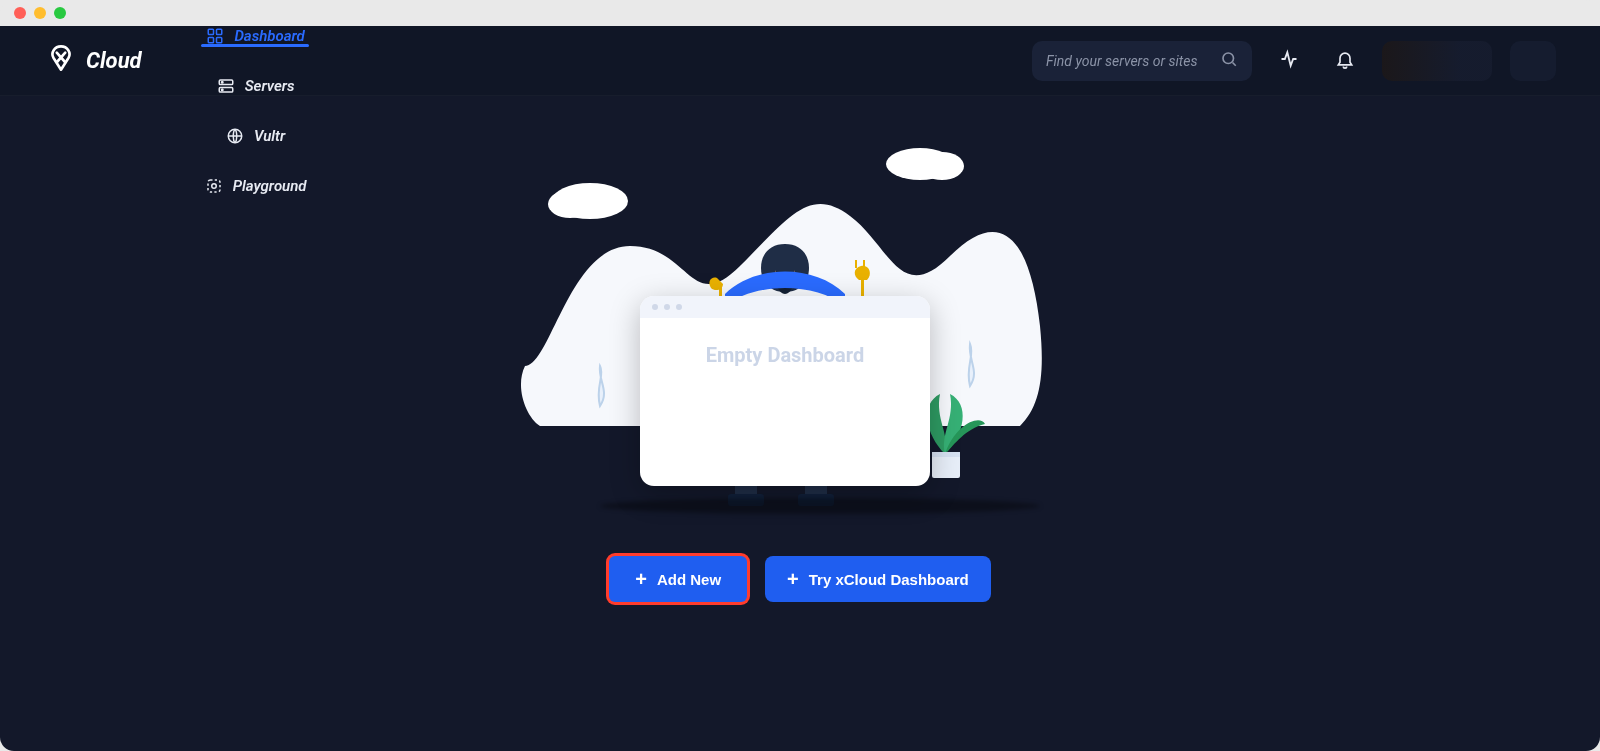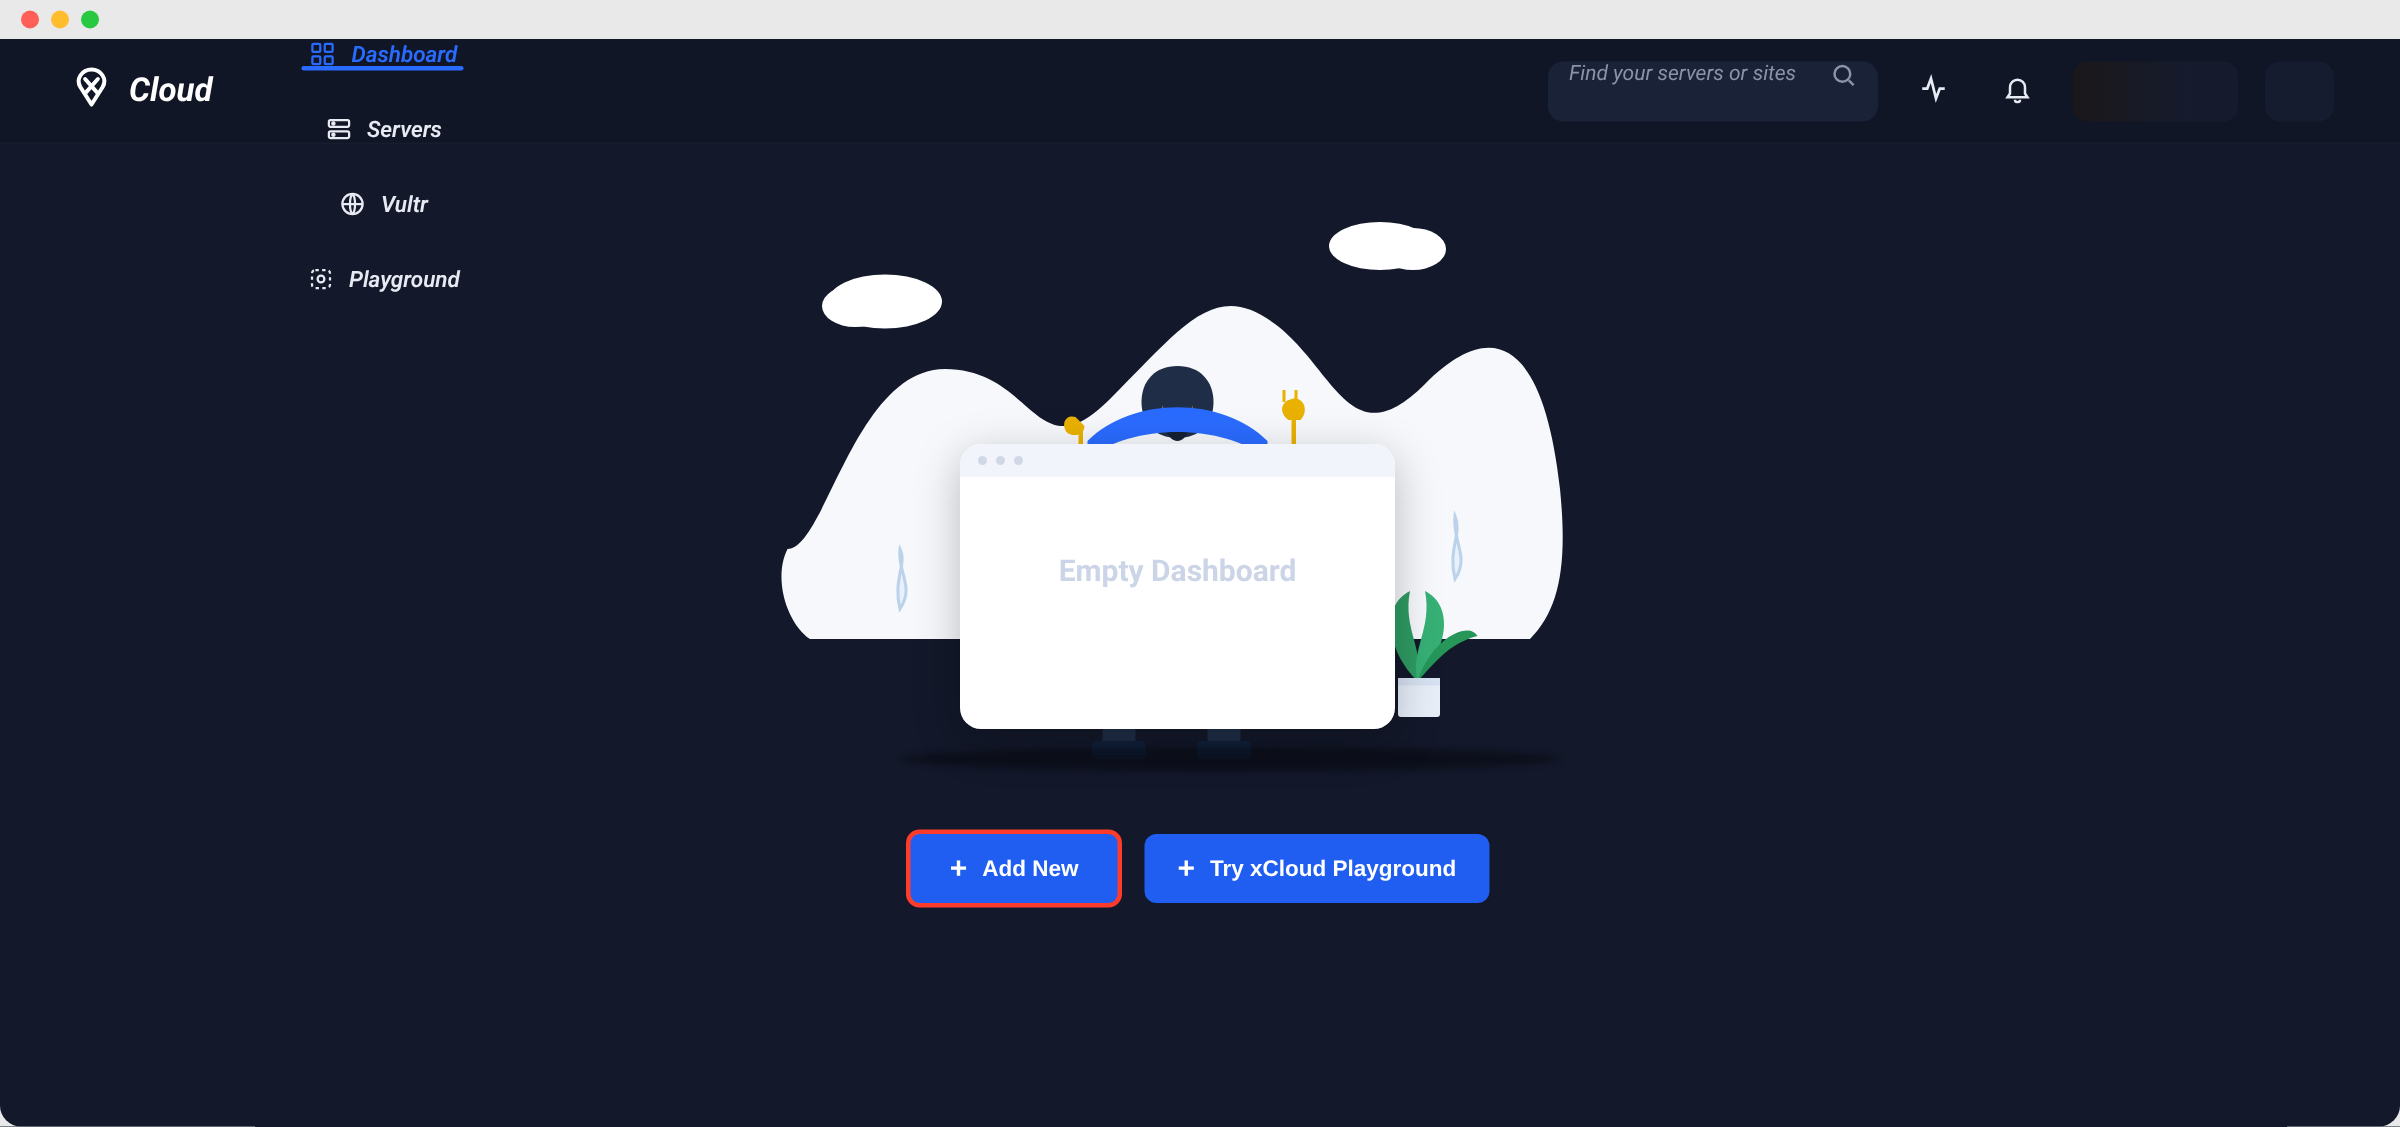--- a/index.html
+++ b/index.html
@@ -113,21 +113,21 @@
   .header-right{
     margin-left:auto;
     display:flex;
     align-items:center;
     gap:18px;
   }
   .search{
     width:220px;height:40px;
     background:var(--searchbg);
     border-radius:10px;
-    display:flex;align-items:flex-start;
+    display:flex;align-items:center;
     padding:0 14px;
     color:var(--search-text);
     font-size:14px;
     gap:0;
     cursor:text;
   }
   .search .ph{flex:1;white-space:nowrap;overflow:hidden;text-overflow:ellipsis;}
   .icon-btn{
     width:38px;height:38px;display:flex;align-items:center;justify-content:center;color:var(--text);cursor:pointer;border-radius:8px;
   }
@@ -201,21 +201,21 @@
     border-radius:14px;
     box-shadow: 0 8px 30px rgba(0,0,0,.25);
     overflow:hidden;
     z-index:4;
   }
   .card-header{
     height:22px;background:#f1f4fb;display:flex;align-items:center;gap:6px;padding-left:12px;
   }
   .card-dot{width:6px;height:6px;border-radius:50%;background:#d0d8e8;}
   .card-title{
-    position:absolute;left:0;right:0;top:72px;text-align:center;
+    position:absolute;left:0;right:0;top:47px;text-align:center;
     color:var(--card-title);font-size:20px;font-weight:700;
   }
   .shadow{
     position:absolute;left:120px;top:372px;width:440px;height:16px;border-radius:50%;
     background:rgba(0,0,0,.35);filter:blur(2px);z-index:1;
   }
 </style>
 </head>
 <body>
 
@@ -388,18 +388,18 @@
     </div>
 
 
     <div class="cta-row">
       <button class="btn highlight">
         <span class="plus">+</span>
         <span>Add New</span>
       </button>
       <button class="btn">
         <span class="plus">+</span>
-        <span>Try xCloud Playground</span>
+        <span>Try xCloud Dashboard</span>
       </button>
     </div>
 
   </div>
 </div>
 
 </body></html>

